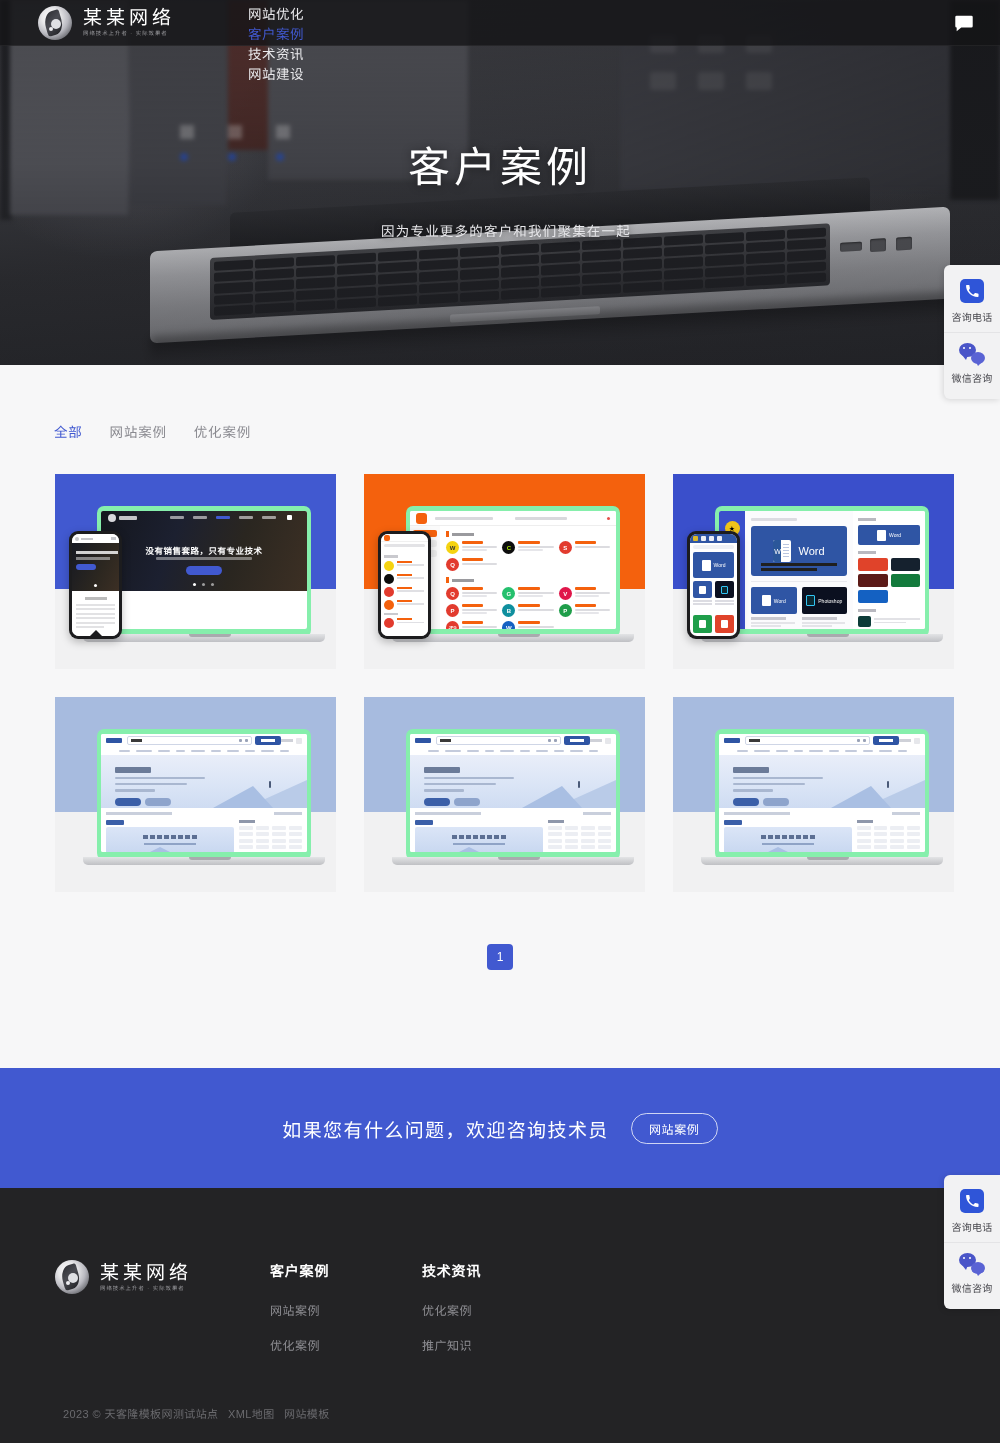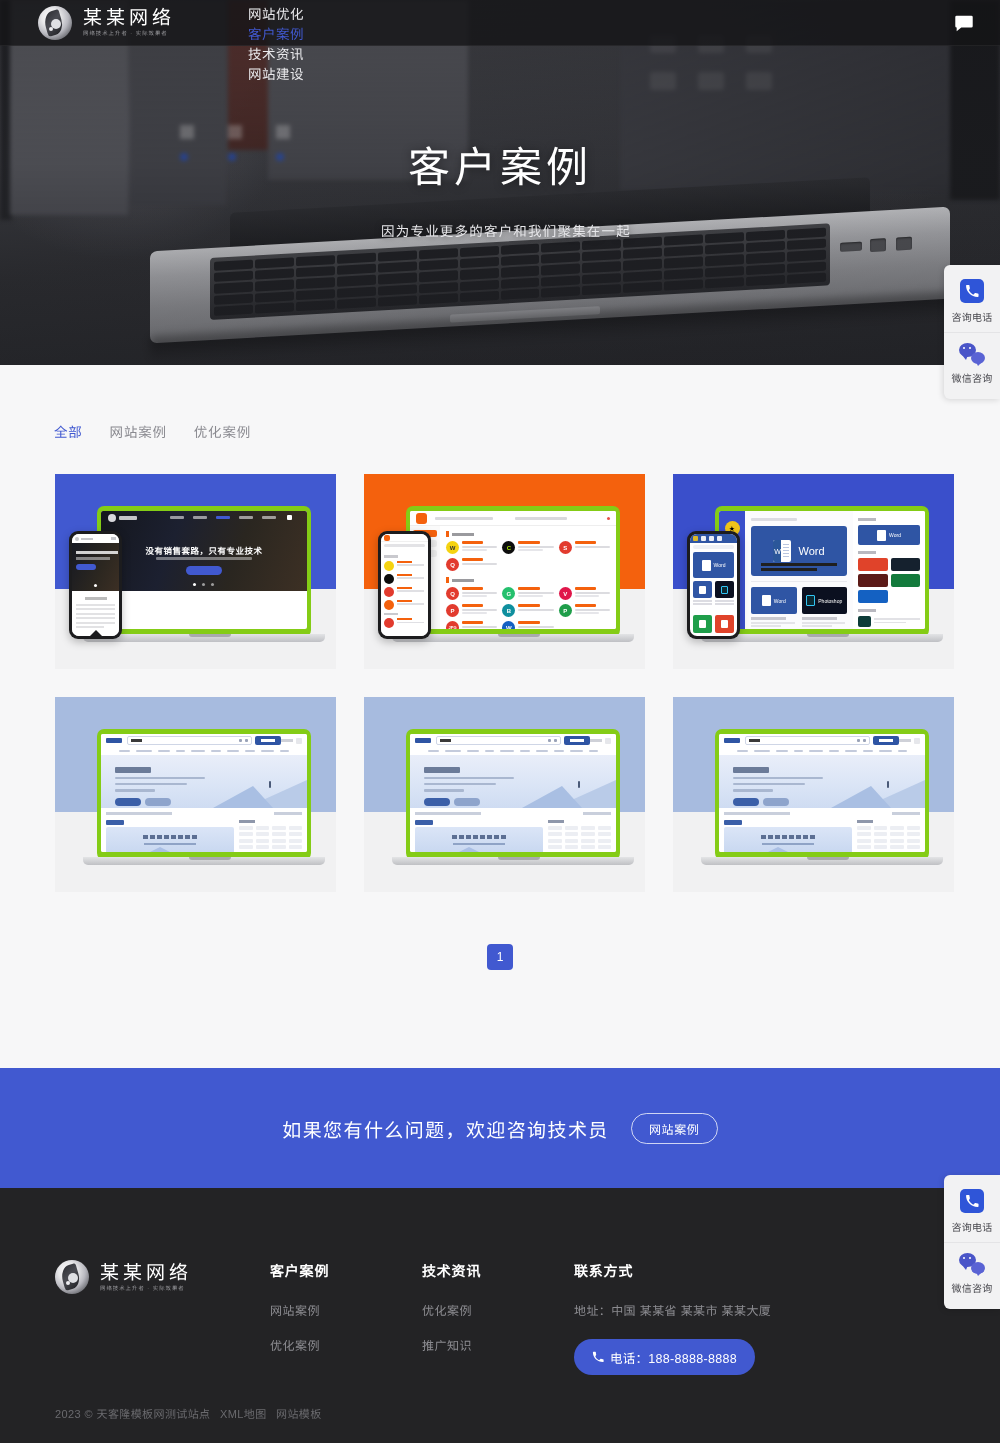--- a/index.html
+++ b/index.html
@@ -185,21 +185,21 @@
   .card.v4 .card-top,
   .card.v5 .card-top,
   .card.v6 .card-top { background:#a7bbdf; }
 
   
   .mock-lap {
     position:absolute; left:42px; top:32px; width:214px; height:140px;
   }
   .mock-lap .bezel {
     position:absolute; left:0; top:0; width:214px; height:131px;
-    background:#84cc16; border-radius:7px; padding:5px 4px 8px 4px;
+    background:#86efac; border-radius:7px; padding:5px 4px 8px 4px;
   }
   .mock-lap .scr {
     width:100%; height:100%; border-radius:2px; overflow:hidden; position:relative;
     background:#ffffff;
   }
   .mock-lap .base {
     position:absolute; left:-14px; top:128px; width:242px; height:8px;
     background:linear-gradient(180deg,#e3e4e6,#bfc0c4); border-radius:0 0 5px 5px;
   }
   .mock-lap .notch {
@@ -454,21 +454,21 @@
   .f-col.contact { width:auto; }
   .f-h { font-size:14px; color:#ffffff; font-weight:bold; letter-spacing:0.8px; margin-bottom:21px; }
   .f-li { font-size:12px; color:#8b8b90; margin-bottom:18px; cursor:pointer; letter-spacing:0.5px; }
   .f-addr { font-size:12px; color:#8b8b90; letter-spacing:0.4px; }
   .f-phone {
     margin-top:21px; width:181px; height:36px; background:#4159d0; border-radius:18px;
     display:flex; align-items:center; justify-content:center; gap:6px;
     font-size:12.5px; color:#ffffff; cursor:pointer; letter-spacing:0.3px;
   }
   .copy {
-    position:absolute; left:55px; bottom:22px; font-size:11px; color:#6a6a6e; letter-spacing:0.4px;
+    position:absolute; left:63px; bottom:22px; font-size:11px; color:#6a6a6e; letter-spacing:0.4px;
   }
   .copy span { cursor:pointer; }
 
   
   .float-widget {
     position:absolute; right:0; width:56px;
     background:#f2f2f3; border-radius:6px 0 0 6px;
     box-shadow:-1px 1px 6px rgba(0,0,0,0.14); z-index:60;
     padding:8px 0 6px 0;
   }
@@ -1380,30 +1380,20 @@
       <div class="f-li">网站案例</div>
       <div class="f-li">优化案例</div>
     </div>
 
     <div class="f-col">
       <div class="f-h">技术资讯</div>
       <div class="f-li">优化案例</div>
       <div class="f-li">推广知识</div>
     </div>
 
-    <div class="f-col contact">
-      <div class="f-h">联系方式</div>
-      <div class="f-addr">地址：中国 某某省 某某市 某某大厦</div>
-      <div class="f-phone">
-        <svg width="12" height="12" viewBox="0 0 24 24">
-          <path d="M6.6 10.8c1.7 3.3 4.3 5.9 7.6 7.6l2.5-2.5c.3-.3.8-.4 1.2-.3 1.3.4 2.7.7 4.1.7.7 0 1.2.5 1.2 1.2V21c0 .7-.5 1.2-1.2 1.2C10.5 22.2 1.8 13.5 1.8 2.7 1.8 2 2.3 1.5 3 1.5h3.5c.7 0 1.2.5 1.2 1.2 0 1.4.2 2.8.7 4.1.1.4 0 .9-.3 1.2L6.6 10.8z" fill="#ffffff"></path>
-        </svg>
-        <span>电话：188-8888-8888</span>
-      </div>
-    </div>
   </div>
 
   <div class="copy">
     <span>2023 © 天客隆模板网测试站点</span>
     <span style="margin-left:6px">XML地图</span>
     <span style="margin-left:6px">网站模板</span>
   </div>
 </div>
 
 <div class="float-widget fw-a">

